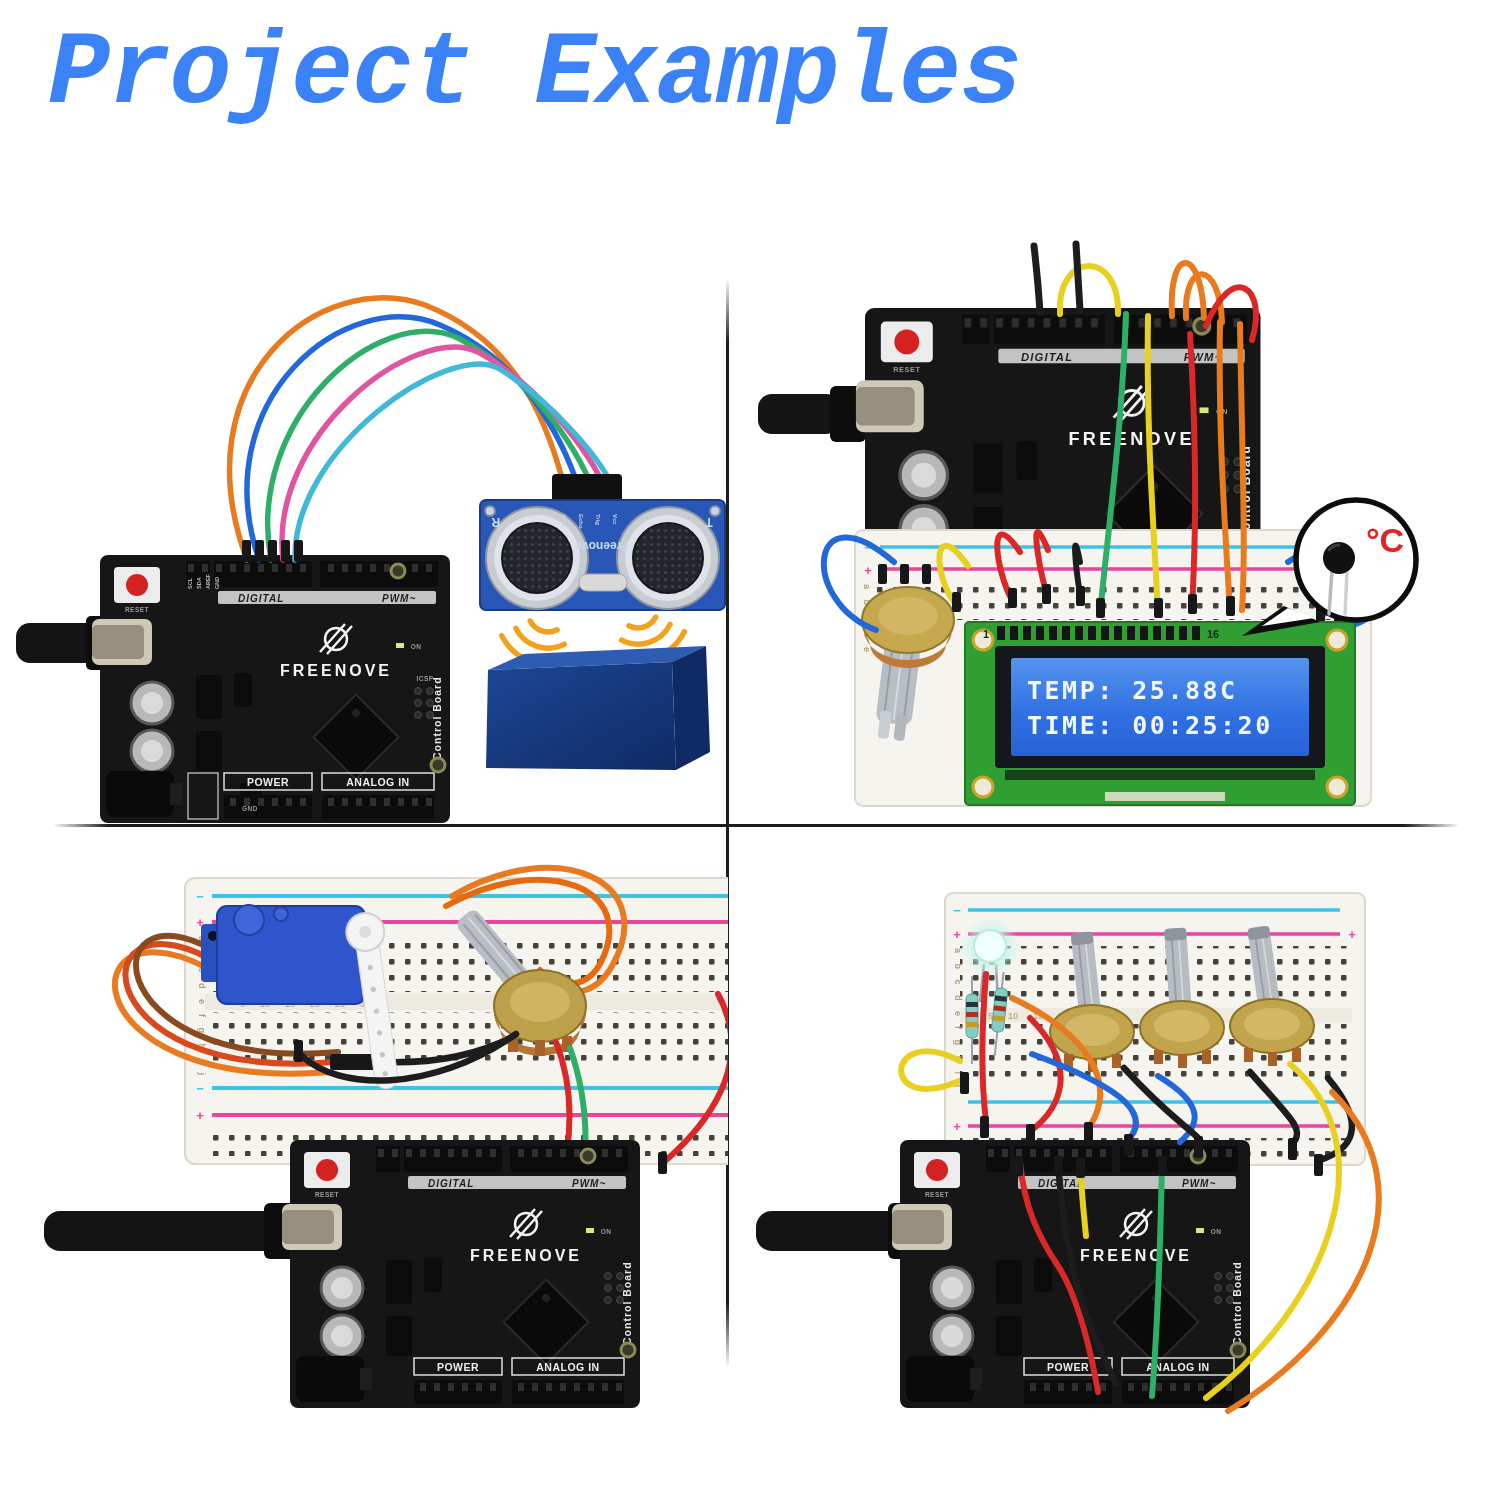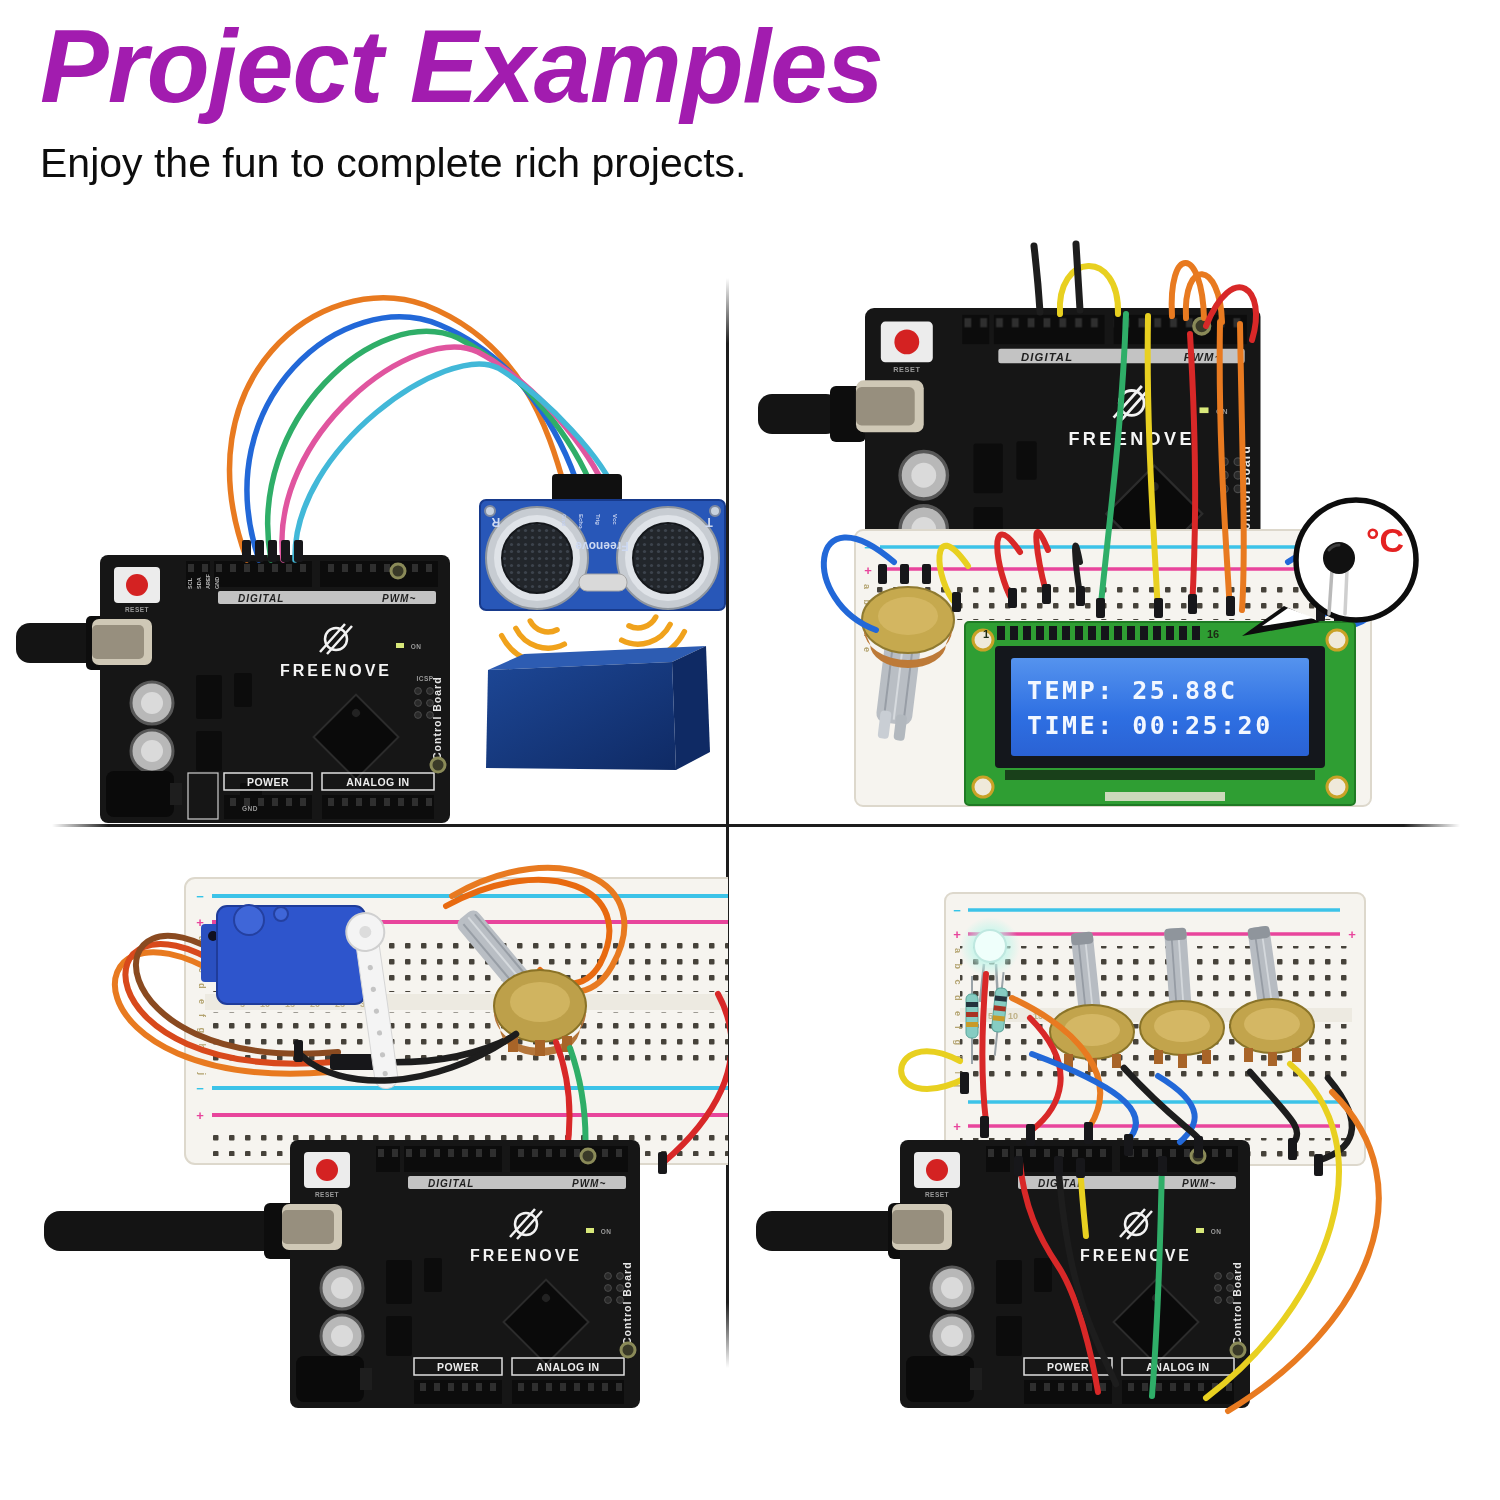--- a/index.html
+++ b/index.html
@@ -1,19 +1,19 @@
 <!DOCTYPE html>
 <html><head>
 <meta charset="utf-8">
 <style>
   html,body{margin:0;padding:0;background:#ffffff;}
   .page{position:relative;width:1500px;height:1500px;background:#ffffff;overflow:hidden;
         font-family:"Liberation Sans",sans-serif;}
-  .title{position:absolute;left:36px;top:4px;margin:4px;font-style:italic;font-weight:bold;
-         font-size:103px;letter-spacing:-1px;color:#a21caf;}
+  .title{position:absolute;left:36px;top:4px;margin:12px;font-style:italic;font-weight:bold;
+         font-size:103px;letter-spacing:-1px;color:#3b82f6;font-family:Liberation Mono, monospace;}
   .subtitle{position:absolute;left:40px;top:140px;margin:0;font-size:41px;color:#0d0d0d;}
   .divider-v{position:absolute;left:726px;top:278px;width:3px;height:1090px;
     background:linear-gradient(to bottom,rgba(25,25,25,0),#1d1d1d 6%,#1d1d1d 94%,rgba(25,25,25,0));}
   .divider-h{position:absolute;left:52px;top:824px;width:1408px;height:3px;
     background:linear-gradient(to right,rgba(25,25,25,0),#1d1d1d 4%,#1d1d1d 96%,rgba(25,25,25,0));}
   .q{position:absolute;}
   #q-tl{left:0;top:230px;} #q-tr{left:728px;top:230px;}
   #q-bl{left:0;top:826px;} #q-br{left:728px;top:826px;}
   .wire{fill:none;stroke-linecap:round;stroke-linejoin:round;}
   .nub{fill:#17171a;}
@@ -32,21 +32,20 @@
   .bbnum{font:600 9px "Liberation Sans",sans-serif;fill:#b8a878;white-space:pre;opacity:.85;}
   .bbm-c{font:700 13px "Liberation Sans",sans-serif;fill:#35c4e8;text-anchor:middle;}
   .bbm-p{font:700 13px "Liberation Sans",sans-serif;fill:#e8459c;text-anchor:middle;}
 </style>
 </head>
 <body>
 
 <div class="page">
 
   <h1 class="title">Project Examples</h1>
-  <p class="subtitle">Enjoy the fun to complete rich projects.</p>
   <div class="divider-v"></div>
   <div class="divider-h"></div>
 
   <svg id="q-tl" class="q" width="728" height="596" viewBox="0 0 728 596">
     <defs>
       <pattern id="pinrow" width="14" height="26" patternUnits="userSpaceOnUse">
         <rect width="14" height="26" fill="#0c0c0c"></rect>
           <rect x="4" y="9" width="6" height="8" fill="#2f2f2f"></rect>
       </pattern>
       <pattern id="holes" width="16" height="16" patternUnits="userSpaceOnUse">

